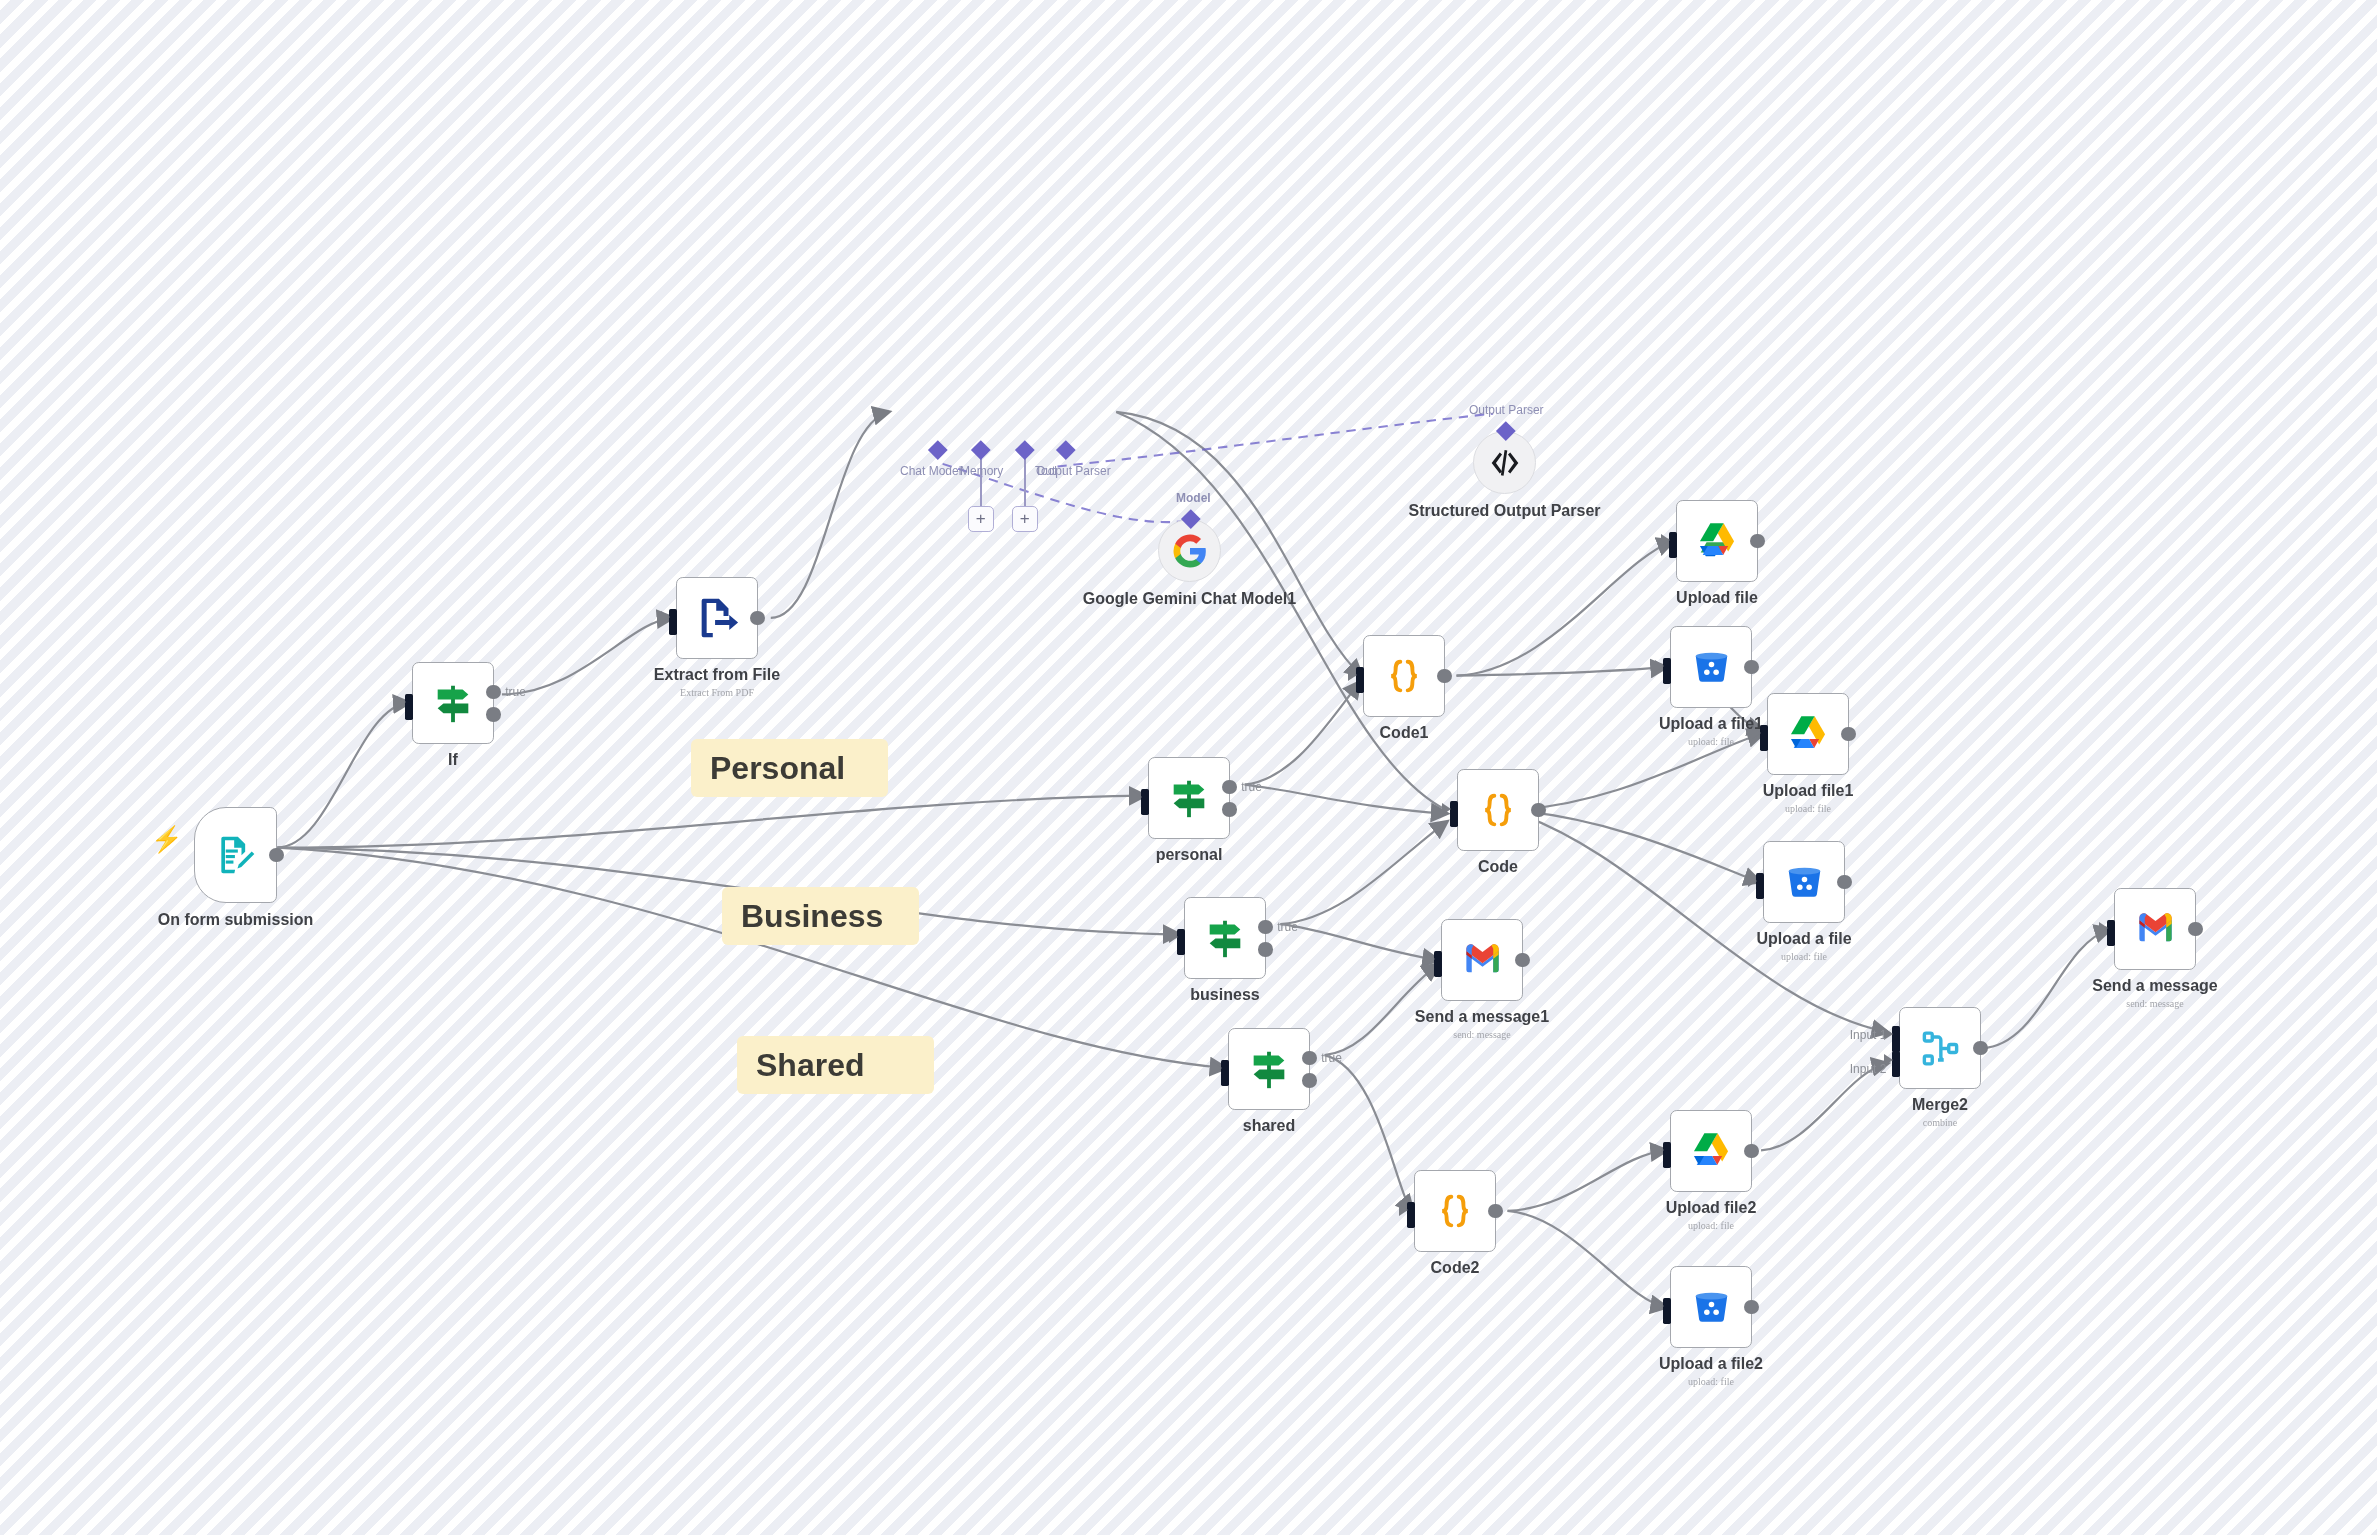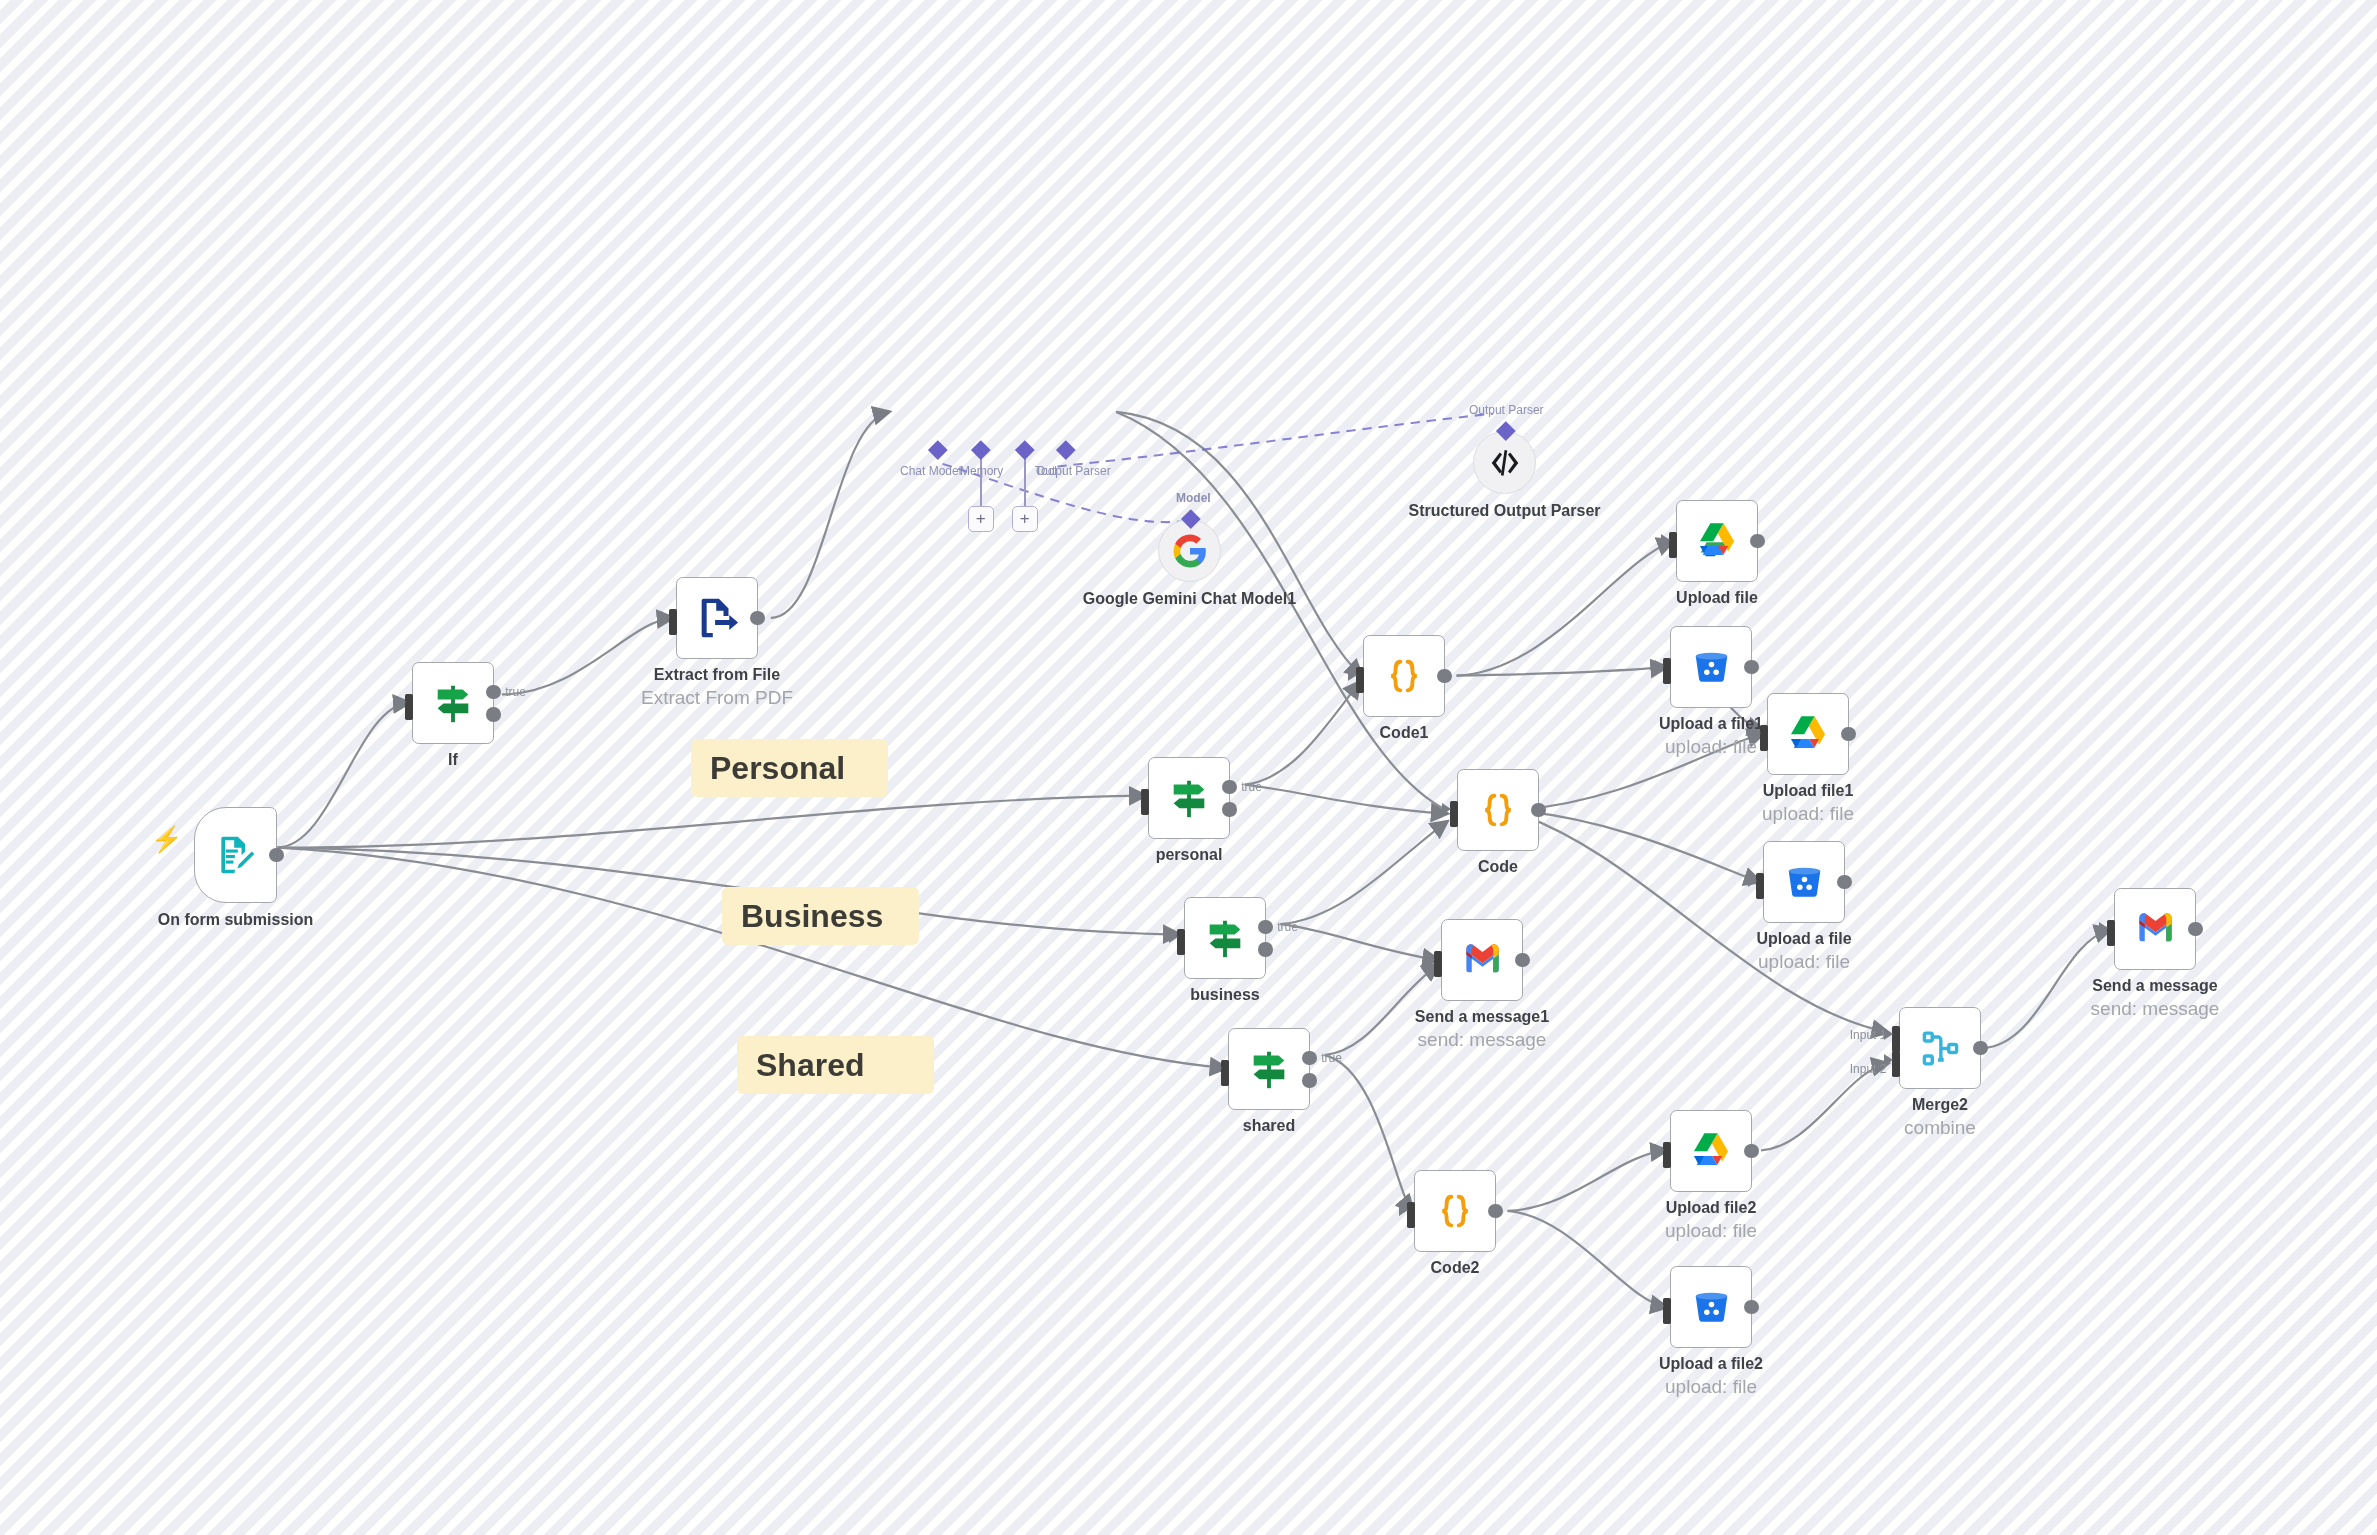--- a/index.html
+++ b/index.html
@@ -50,38 +50,39 @@
     font-size: 16px;
     font-weight: 700;
     color: #3f4146;
     white-space: nowrap;
     text-align:center;
     line-height: 1.18;
   }
   .node.trigger .node-label, .node.circ .node-label { margin-top: 9.4px; }
   .node-sub {
     display:block;
-    font-size: 19px;
+    font-size: 10px;
     font-weight: 400;
     color: #a3a5ab;
     margin-top: 2.6px;
     white-space: nowrap;
+    font-family: Liberation Serif, serif;
   }
   .wide-title { font-size: 21px; font-weight:400; color:#2e2f33; }
 
   
   .port-out {
     position:absolute; width:14.5px; height:14.5px; border-radius:50%;
     background:#7a7d84; right:-7.7px; top:50%; margin-top:-7.2px; z-index:7;
   }
   .port-out.two-a { top: 36%; }
   .port-out.two-b { top: 64%; }
   .port-in {
     position:absolute; left:-7.7px; top:50%; margin-top:-9.4px;
-    width:7.7px; height:26px; background:#404040; border-radius:1.7px; z-index:7;
+    width:7.7px; height:26px; background:#0f172a; border-radius:1.7px; z-index:7;
   }
   .port-in.two-a { top: 34%; }
   .port-in.two-b { top: 66%; }
   .port-in::before {
     content:""; position:absolute; left:-8.5px; top:2.6px;
     border-top:6.8px solid transparent; border-bottom:6.8px solid transparent;
     border-left:9.4px solid #7a7d84;
   }
   .port-tag {
     position:absolute; font-size:12px; color:#8d9097; white-space:nowrap; z-index:7;

